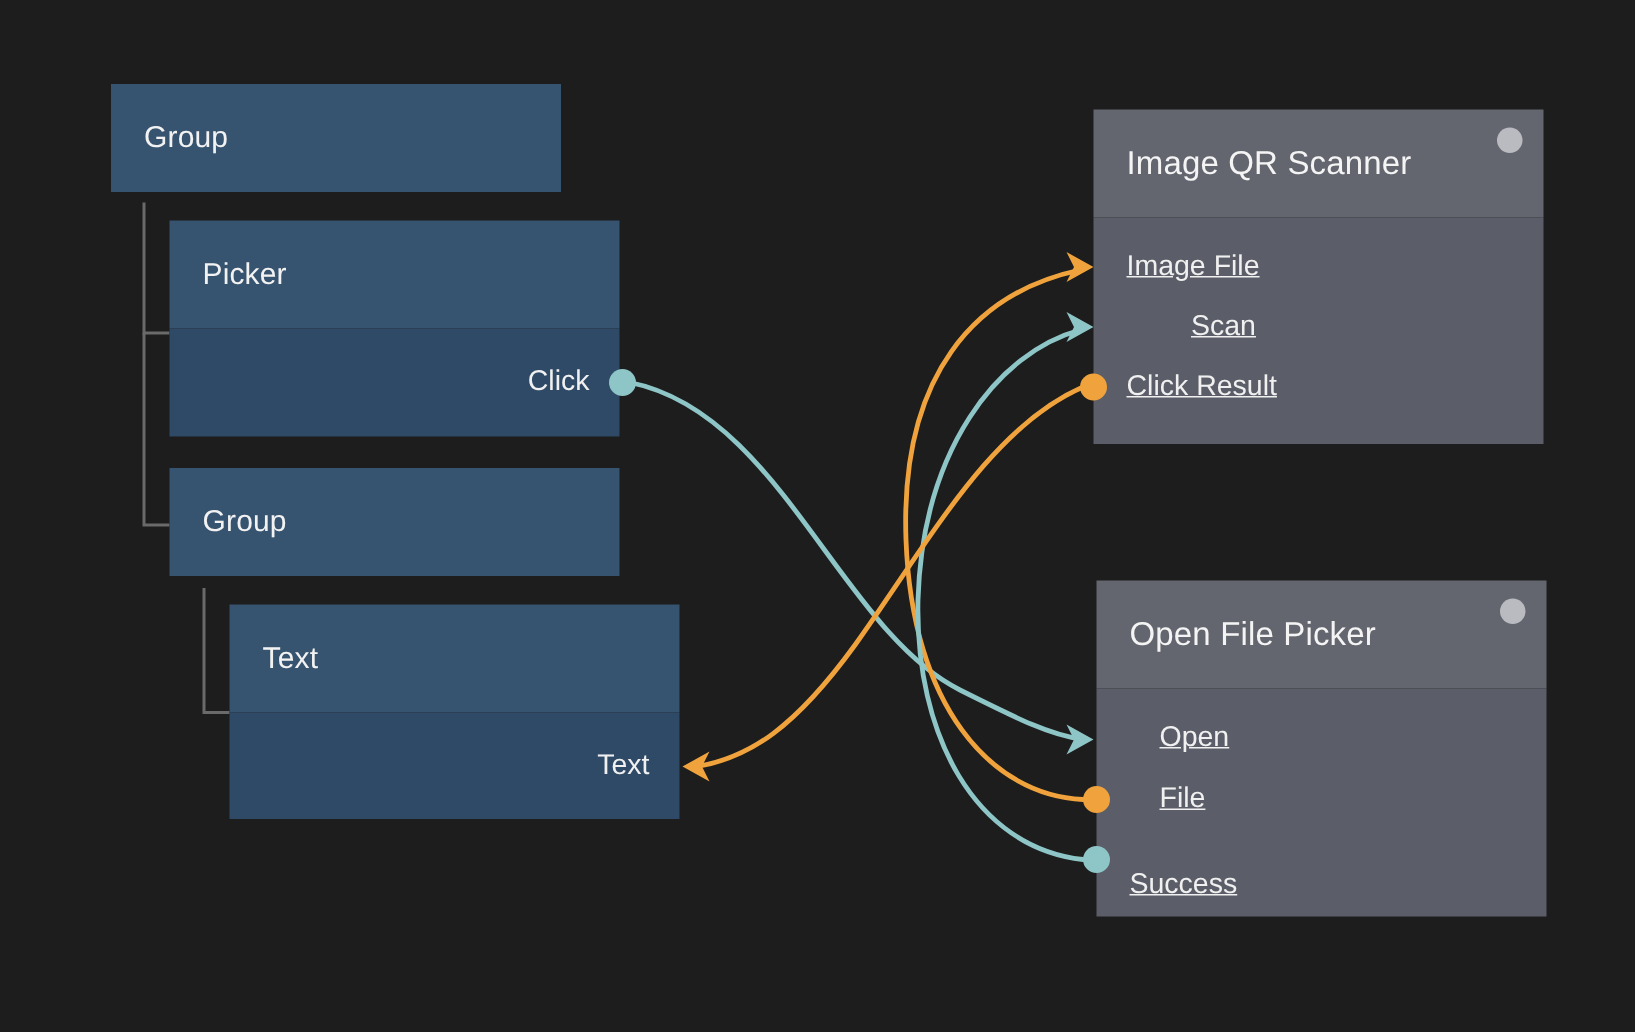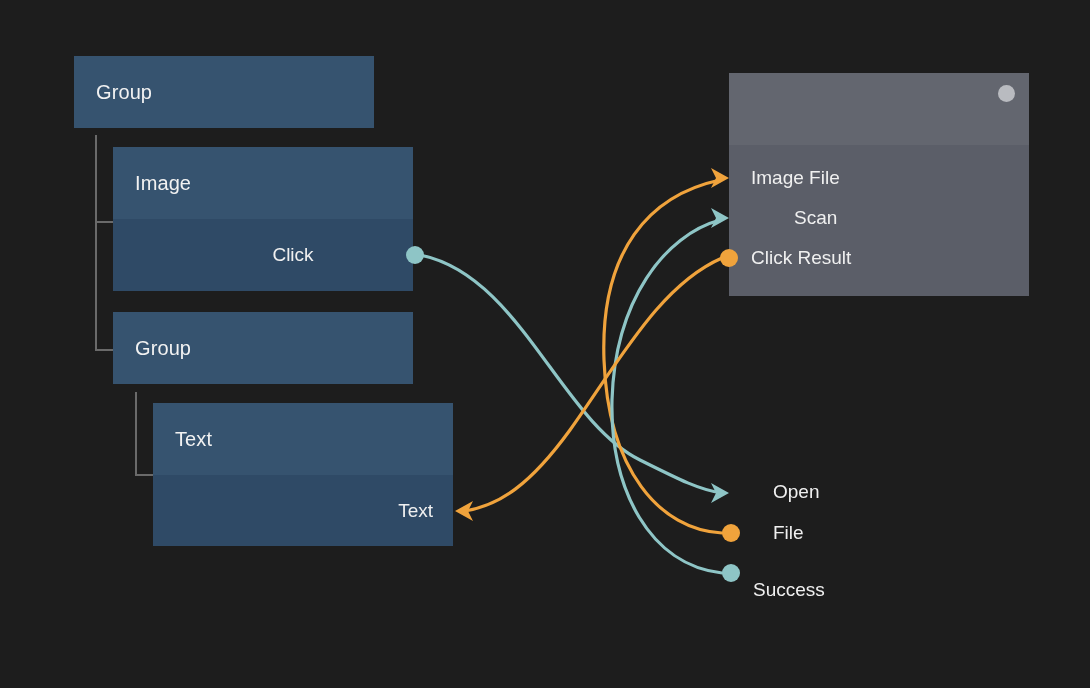--- a/index.html
+++ b/index.html
@@ -93,20 +93,21 @@
     align-items: center;
     height: 20px;
     white-space: nowrap;
   }
   .port-label {
     color: #f0f0f0;
     font-size: 19px;
   }
   .port.left .port-label {
     margin-left: 0;
+    text-decoration: underline;
   }
   .port.right {
     right: 0;
     justify-content: flex-end;
   }
 
   
 </style>
 </head>
 <body>
@@ -141,55 +142,63 @@
     </svg>
 
   <div id="nodes-layer" style="position:absolute;left:0;top:0;width:1090px;height:688px;">
       <div class="node blue" style="left: 74px; top: 56px; width: 300px;">
         <div class="node-header" style="height: 72px;">
           <div class="node-title">Group</div>
         </div>
       </div>
       <div class="node blue" style="left: 113px; top: 147px; width: 300px;">
         <div class="node-header" style="height: 72px;">
-          <div class="node-title">Image</div>
+          <div class="node-title">Picker</div>
         </div>
         <div class="node-body" style="height: 72px;"></div>
       </div>
-      <div class="port right" style="top: 245px; left: 193px; width: 200px; justify-content: center;">
+      <div class="port right" style="top: 245px; left: 193px; width: 200px; justify-content: flex-end;">
         <span class="port-label">Click</span>
       </div>
       <div class="node blue" style="left: 113px; top: 312px; width: 300px;">
         <div class="node-header" style="height: 72px;">
           <div class="node-title">Group</div>
         </div>
       </div>
       <div class="node blue" style="left: 153px; top: 403px; width: 300px;">
         <div class="node-header" style="height: 72px;">
           <div class="node-title">Text</div>
         </div>
         <div class="node-body" style="height: 71px;"></div>
       </div>
       <div class="port right" style="top: 501px; left: 233px; width: 200px; justify-content: flex-end;">
         <span class="port-label">Text</span>
       </div>
       <div class="node gray" style="left: 729px; top: 73px; width: 300px;">
         <div class="node-header" style="height: 72px;">
+          <div class="node-title">Image QR Scanner</div>
           <div class="collapse-dot"></div>
         </div>
         <div class="node-body" style="height: 151px;"></div>
       </div>
       <div class="port left" style="top: 168px; left: 751px;">
         <span class="port-label">Image File</span>
       </div>
       <div class="port left" style="top: 208px; left: 751px; margin-left: 43px;">
         <span class="port-label">Scan</span>
       </div>
       <div class="port left" style="top: 248px; left: 751px;">
         <span class="port-label">Click Result</span>
+      </div>
+      <div class="node gray" style="left: 731px; top: 387px; width: 300px;">
+        <div class="node-header" style="height: 72px;">
+          <div class="node-title">Open File Picker</div>
+          <div class="collapse-dot"></div>
+        </div>
+        <div class="node-body" style="height: 152px;"></div>
       </div>
       <div class="port left" style="top: 483px; left: 773px; align-items: flex-end;">
         <span class="port-label">Open</span>
       </div>
       <div class="port left" style="top: 523px; left: 753px; margin-left: 20px;">
         <span class="port-label">File</span>
       </div>
       <div class="port left" style="top: 580px; left: 753px;">
         <span class="port-label">Success</span>
       </div>

